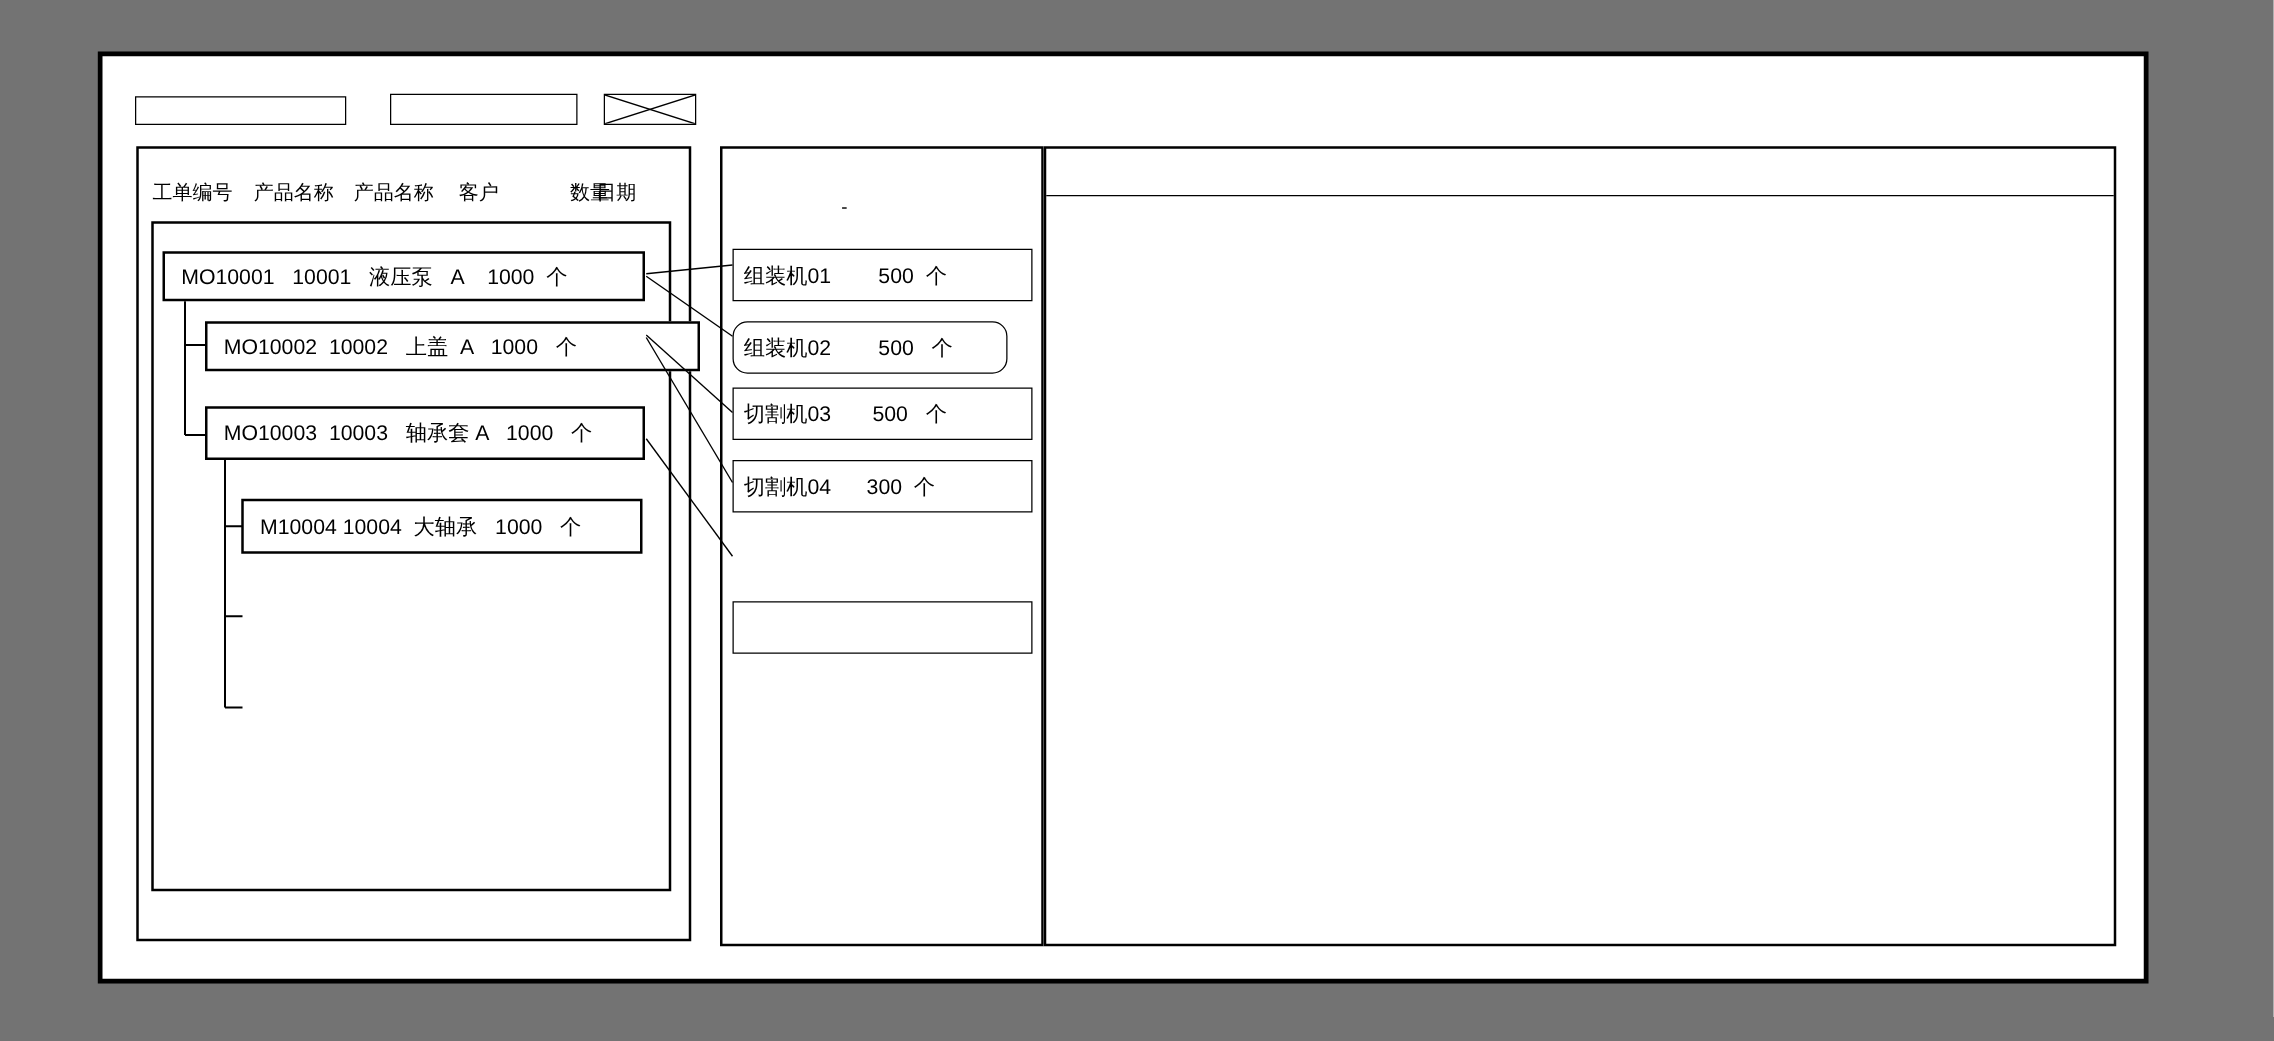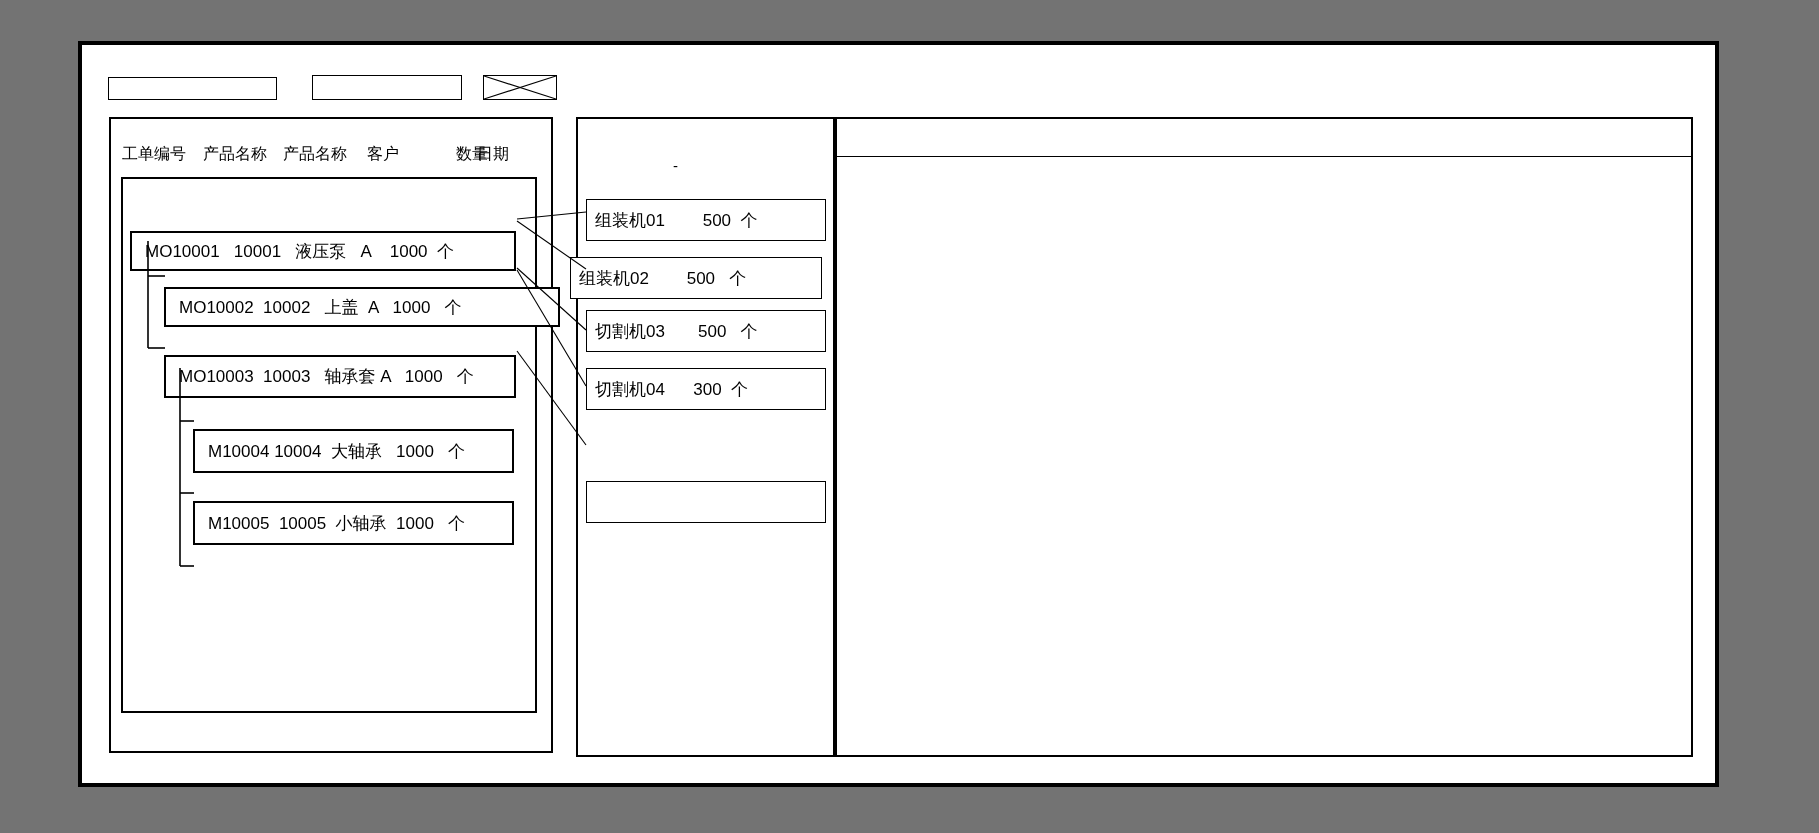--- a/index.html
+++ b/index.html
@@ -8,21 +8,21 @@
     font-family:"Liberation Sans","DejaVu Sans",sans-serif;color:#000;
     overflow:hidden;
   }
   .abs{position:absolute;box-sizing:border-box;}
   .frame{border:4px solid #000;background:#fff;}
   .panel{border:2px solid #000;background:#fff;}
   .inputbox{border:1.6px solid #000;background:#fff;}
   .container{border:2px solid #000;background:#fff;}
   .order-card{
     border:2px solid #000;background:#fff;display:flex;align-items:center;
-    padding-left:13px;font-size:17px;white-space:pre;z-index:3;margin-top:30px;
+    padding-left:13px;font-size:17px;white-space:pre;z-index:3;
   }
   .machine-card{
     border:1.6px solid #000;background:#fff;display:flex;align-items:center;
     padding-left:8px;font-size:17px;white-space:pre;z-index:3;
   }
   .col-header{position:absolute;font-size:16px;white-space:pre;}
   #overlay{position:absolute;left:0;top:0;z-index:4;pointer-events:none;}
   #overlay line{stroke:#000;}
   .treeline{stroke-width:1.6;}
   .assignline{stroke-width:1.1;}
@@ -63,32 +63,29 @@
   </div>
   <div class="abs order-card" style="left:164px;top:257px;width:396px;height:40px;">
     <span>MO10002  10002   上盖  A   1000   个</span>
   </div>
   <div class="abs order-card" style="left:164px;top:325px;width:352px;height:43px;">
     <span>MO10003  10003   轴承套 A   1000   个</span>
   </div>
   <div class="abs order-card" style="left:193px;top:399px;width:321px;height:44px;">
     <span>M10004 10004  大轴承   1000   个</span>
   </div>
-  <div class="abs order-card" style="left:193px;top:471px;width:321px;height:44px;">
-    <span>M10005  10005  小轴承  1000   个</span>
-  </div>
 
   <div class="abs panel" style="left:576px;top:117px;width:259px;height:640px;"></div>
 
   <span class="mark" style="left:673px;top:158px;">-</span>
 
   <div class="abs machine-card" style="left:586px;top:199px;width:240px;height:42px;">
     <span>组装机01        500  个</span>
   </div>
-  <div class="abs machine-card" style="left:570px;top:257px;width:252px;height:42px;">
+  <div class="abs machine-card" style="left:586px;top:257px;width:220px;height:42px;border-radius:12px;">
     <span>组装机02        500   个</span>
   </div>
   <div class="abs machine-card" style="left:586px;top:310px;width:240px;height:42px;">
     <span>切割机03       500   个</span>
   </div>
   <div class="abs machine-card" style="left:586px;top:368px;width:240px;height:42px;">
     <span>切割机04      300  个</span>
   </div>
   <div class="abs machine-card" style="left:586px;top:481px;width:240px;height:42px;">
     <span></span>

